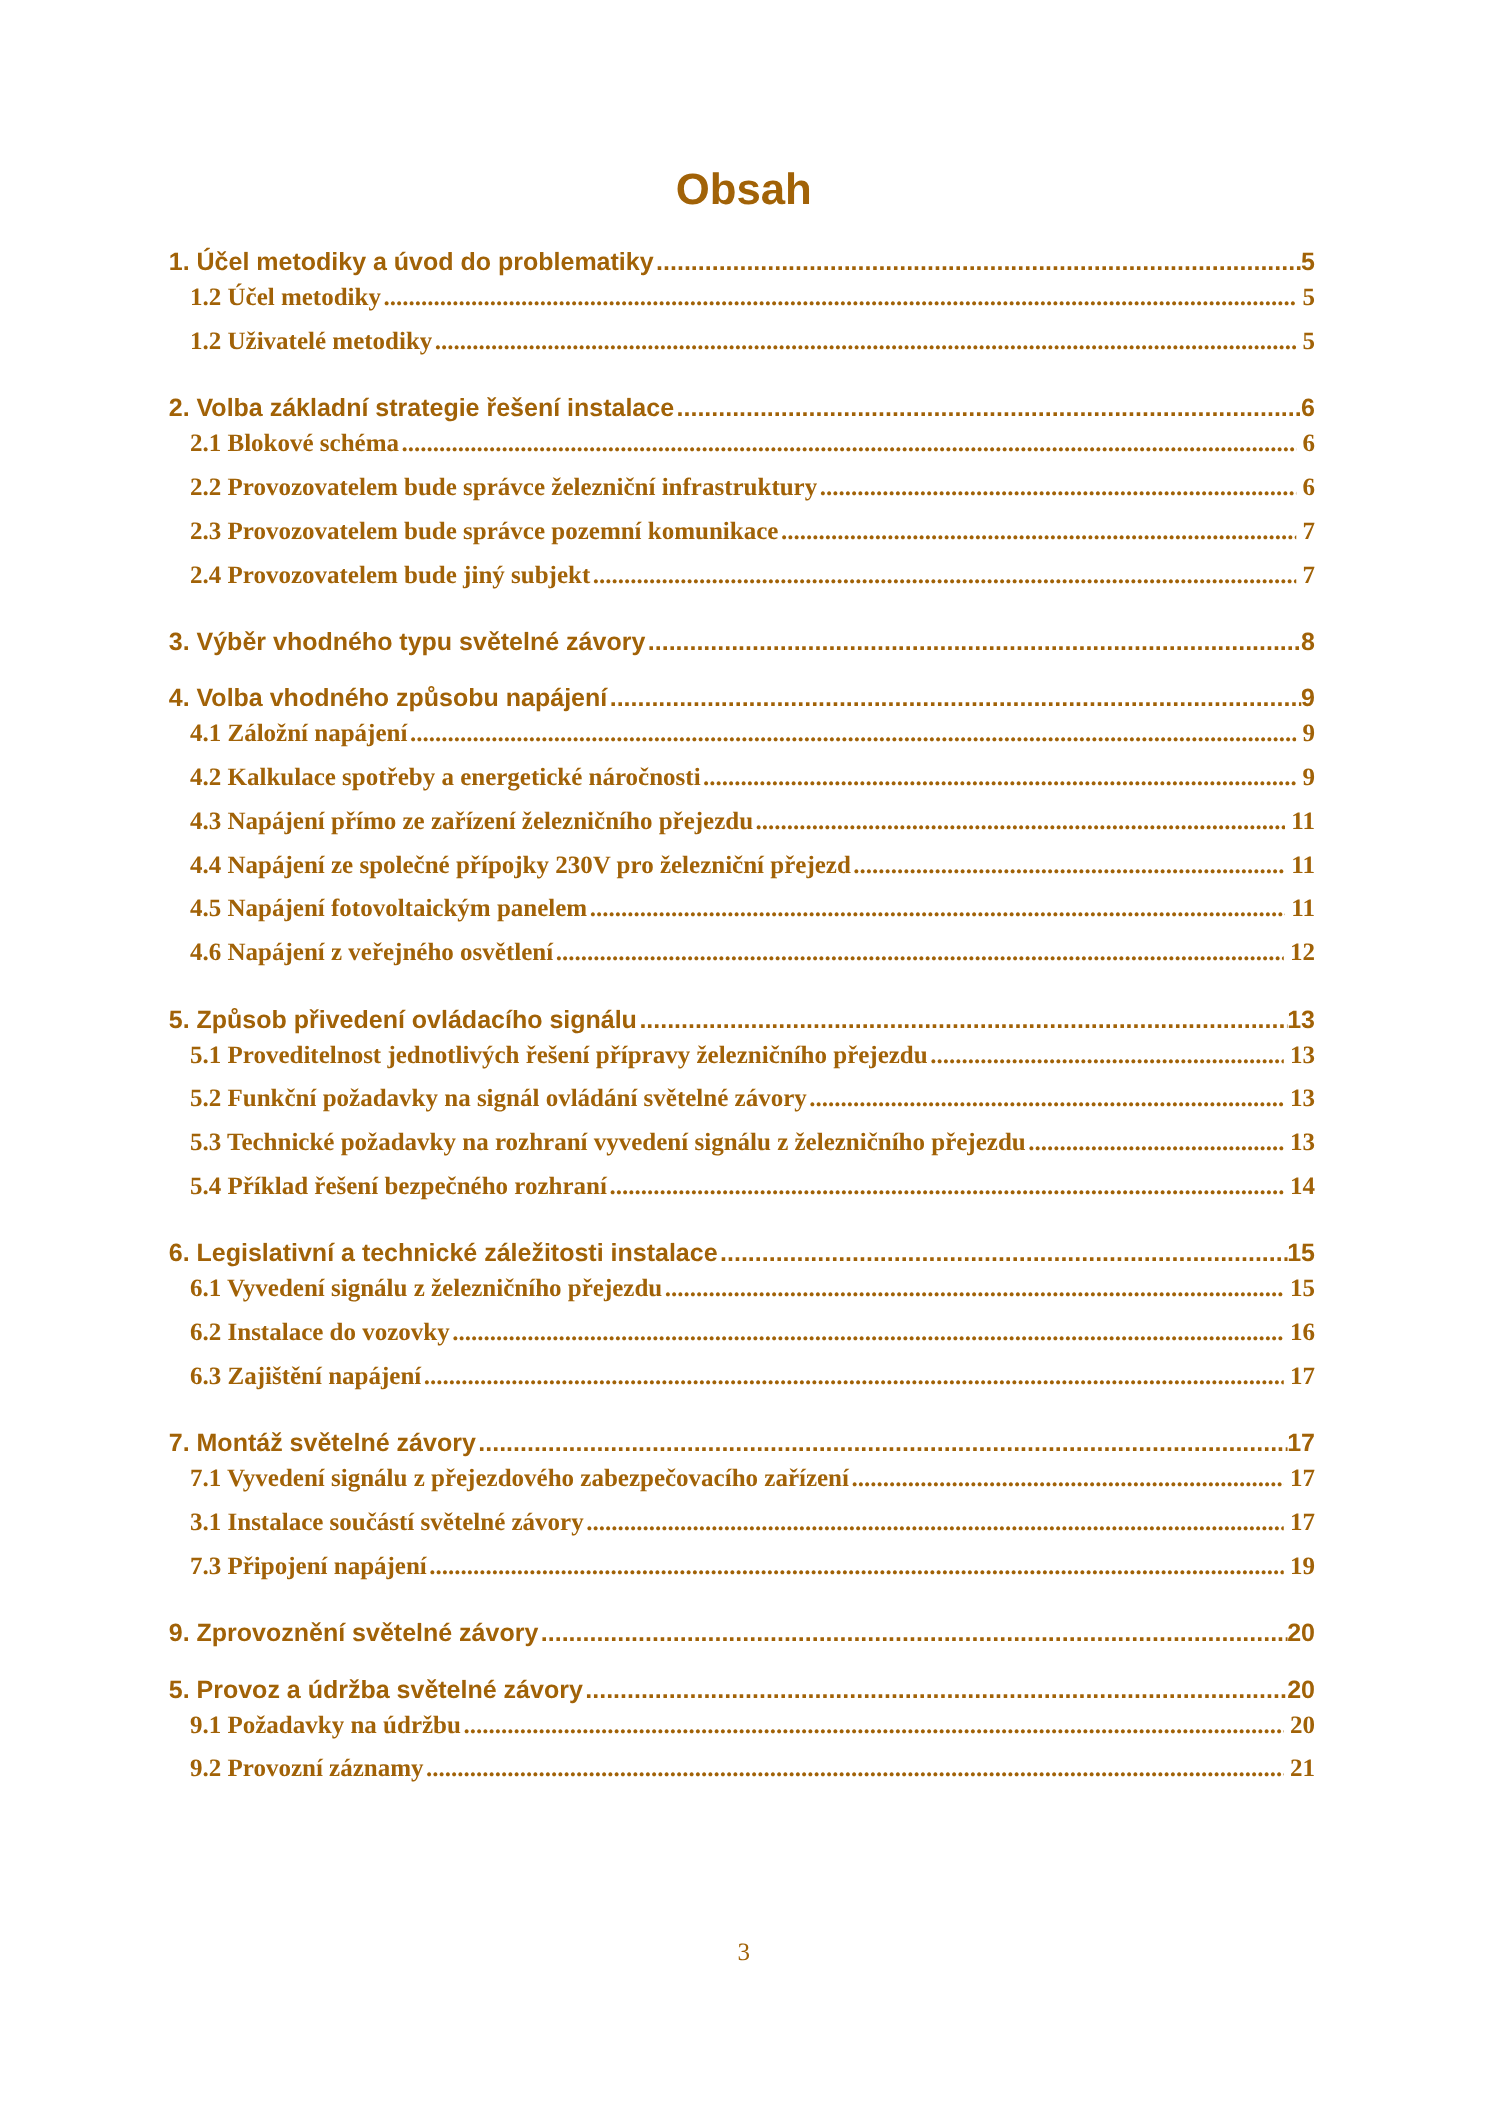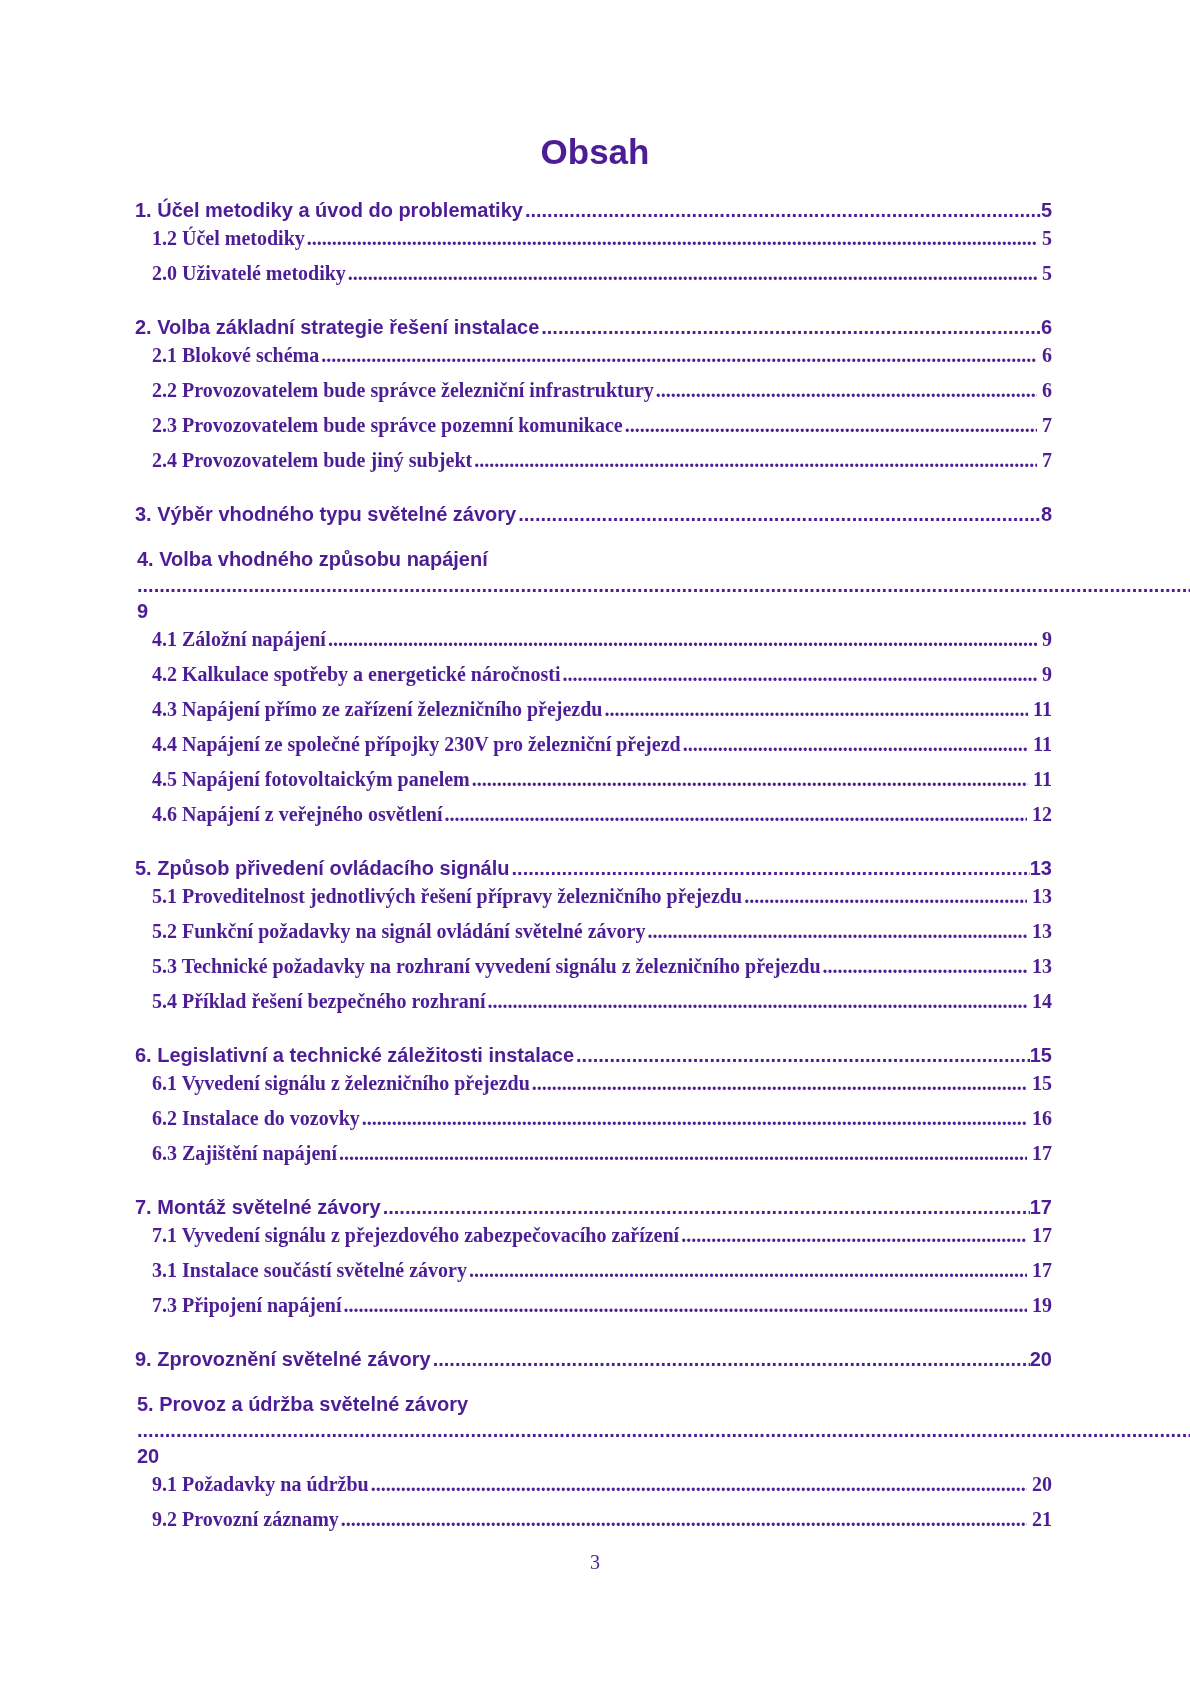--- a/index.html
+++ b/index.html
@@ -5,21 +5,21 @@
   html, body {
     margin: 0;
     padding: 0;
     background: #ffffff;
   }
   .page {
     position: relative;
     width: 1190px;
     height: 1683px;
     background: #ffffff;
-    color: #4c1d95;
+    color: #a16207;
     overflow: hidden;
   }
   .doc-title {
     margin: 0;
     padding-top: 130px;
     text-align: center;
     font-family: "Liberation Sans", sans-serif;
     font-weight: bold;
     font-size: 35px;
     line-height: 43px;
@@ -34,21 +34,20 @@
     line-height: 26px;
   }
   .entry.l1 {
     font-family: "Liberation Sans", sans-serif;
     font-weight: bold;
     font-size: 20px;
     margin-top: 28px;
   }
   .entry.l1 + .entry.l1 {
     margin-top: 19px;
-    flex-direction: column;
   }
   .entry.l2 {
     font-family: "Liberation Serif", serif;
     font-weight: bold;
     font-size: 20px;
     margin-top: 9px;
     padding-left: 17px;
     justify-content: center;
   }
   .entry.l1 + .entry.l2 {
@@ -100,21 +99,21 @@
     <span class="label">1. Účel metodiky a úvod do problematiky</span>
     <span class="dots"></span>
     <span class="pageno">5</span>
   </div>
       <div class="entry l2">
     <span class="label">1.2 Účel metodiky</span>
     <span class="dots"></span>
     <span class="pageno">5</span>
   </div>
       <div class="entry l2">
-    <span class="label">2.0 Uživatelé metodiky</span>
+    <span class="label">1.2 Uživatelé metodiky</span>
     <span class="dots"></span>
     <span class="pageno">5</span>
   </div>
       <div class="entry l1">
     <span class="label">2. Volba základní strategie řešení instalace</span>
     <span class="dots"></span>
     <span class="pageno">6</span>
   </div>
       <div class="entry l2">
     <span class="label">2.1 Blokové schéma</span>

